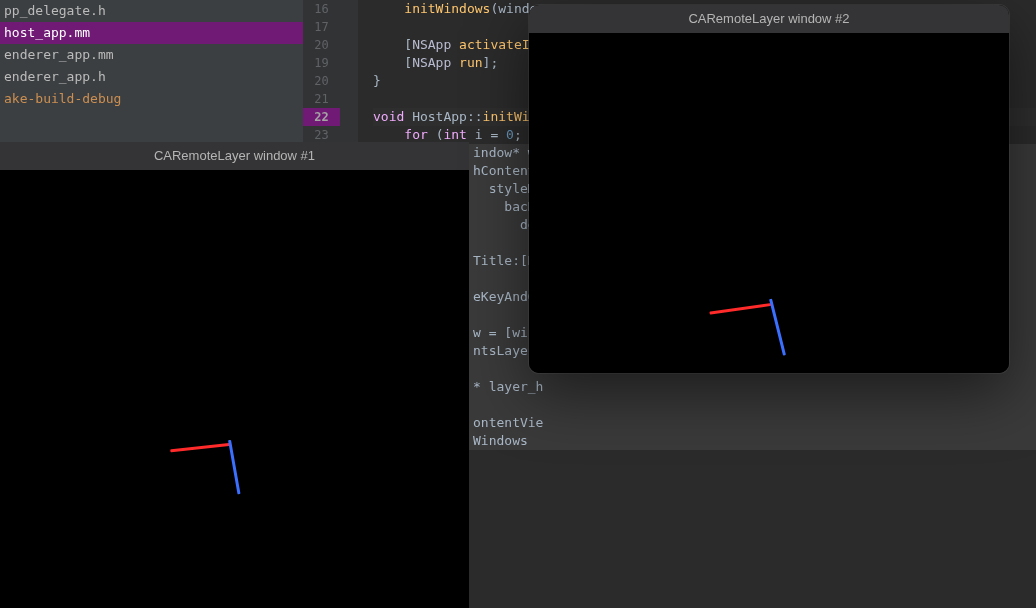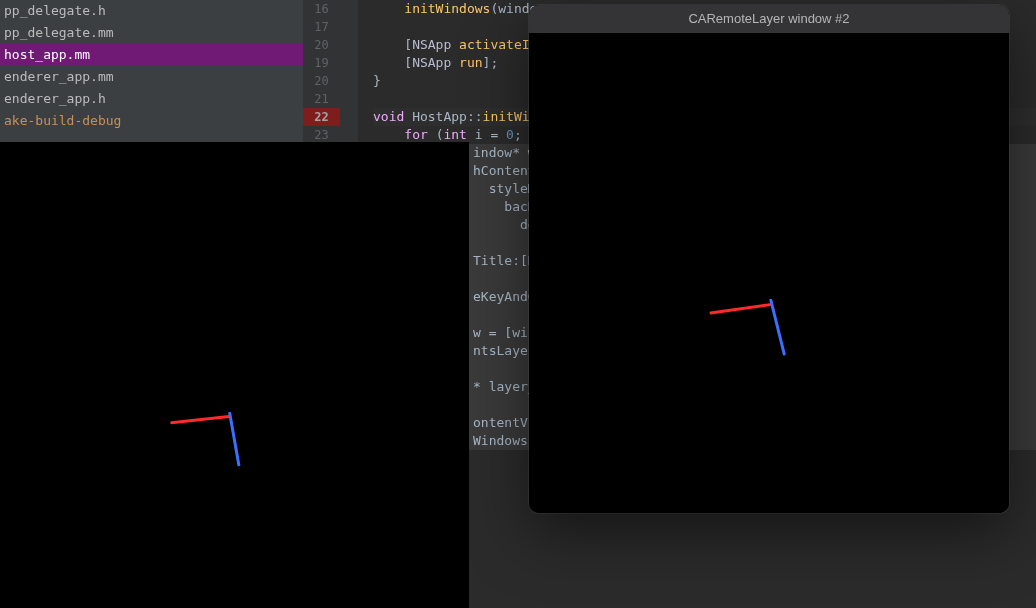--- a/index.html
+++ b/index.html
@@ -46,21 +46,21 @@
       text-align: right;
       padding-right: 18px;
       font-size: 12px;
     }
     .gutter-line {
       height: 18px;
       line-height: 18px;
       text-align: center;
     }
     .gutter-line.hl {
-      background: #7f1d1d;
+      background: #701a75;
       color: #a4a3a3;
       font-weight: bold;
     }
     .code-area {
       flex: 1;
       background: #2b2b2b;
       padding-left: 15px;
       position: relative;
     }
     .code-line {
@@ -94,21 +94,21 @@
       top: 142px;
       width: 469px;
       height: 466px;
       border-radius: 0;
       box-shadow: none;
     }
     .floating-window.win2 {
       left: 529px;
       top: 5px;
       width: 480px;
-      height: 508px;
+      height: 368px;
     }
     .titlebar {
       height: 28px;
       background: rgba(55,55,57,0.95);
       color: #b5b5b5;
       font-family: -apple-system, 'Helvetica Neue', sans-serif;
       font-size: 13px;
       font-weight: 500;
       text-align: center;
       line-height: 28px;
@@ -141,21 +141,20 @@
     .win1 .axis-blue { left: 228px; top: 270px; }
     .win2 .axis-red { left: 180px; top: 270px; width: 62px; transform: rotate(-8deg); }
     .win2 .axis-blue { left: 240px; top: 266px; height: 58px; transform: rotate(-14deg); }
   </style>
 </head>
 <body>
 
 <div class="ide-bg">
   <div class="sidebar">
     <div class="file-item">pp_delegate.h</div>
-    <div class="file-item">pp_delegate.mm</div>
     <div class="file-item selected">host_app.mm</div>
     <div class="file-item">enderer_app.mm</div>
     <div class="file-item">enderer_app.h</div>
     <div class="file-item build">ake-build-debug</div>
   </div>
 
   <div class="gutter">
     <div class="gutter-line">16</div>
     <div class="gutter-line">17</div>
     <div class="gutter-line">20</div>
@@ -193,20 +192,21 @@
         <div class="code-line"></div>
         <div class="code-line">* layer_h</div>
         <div class="code-line"></div>
         <div class="code-line">ontentVie</div>
         <div class="code-line">Windows</div>
       </div>
   </div>
 </div>
 
 <div class="floating-window win1">
+  <div class="titlebar">CARemoteLayer window #1</div>
   <div class="render-area">
     <div class="axis-red"></div>
     <div class="axis-blue"></div>
   </div>
 </div>
 
 <div class="floating-window win2">
   <div class="titlebar">CARemoteLayer window #2</div>
   <div class="render-area">
     <div class="axis-red"></div>

